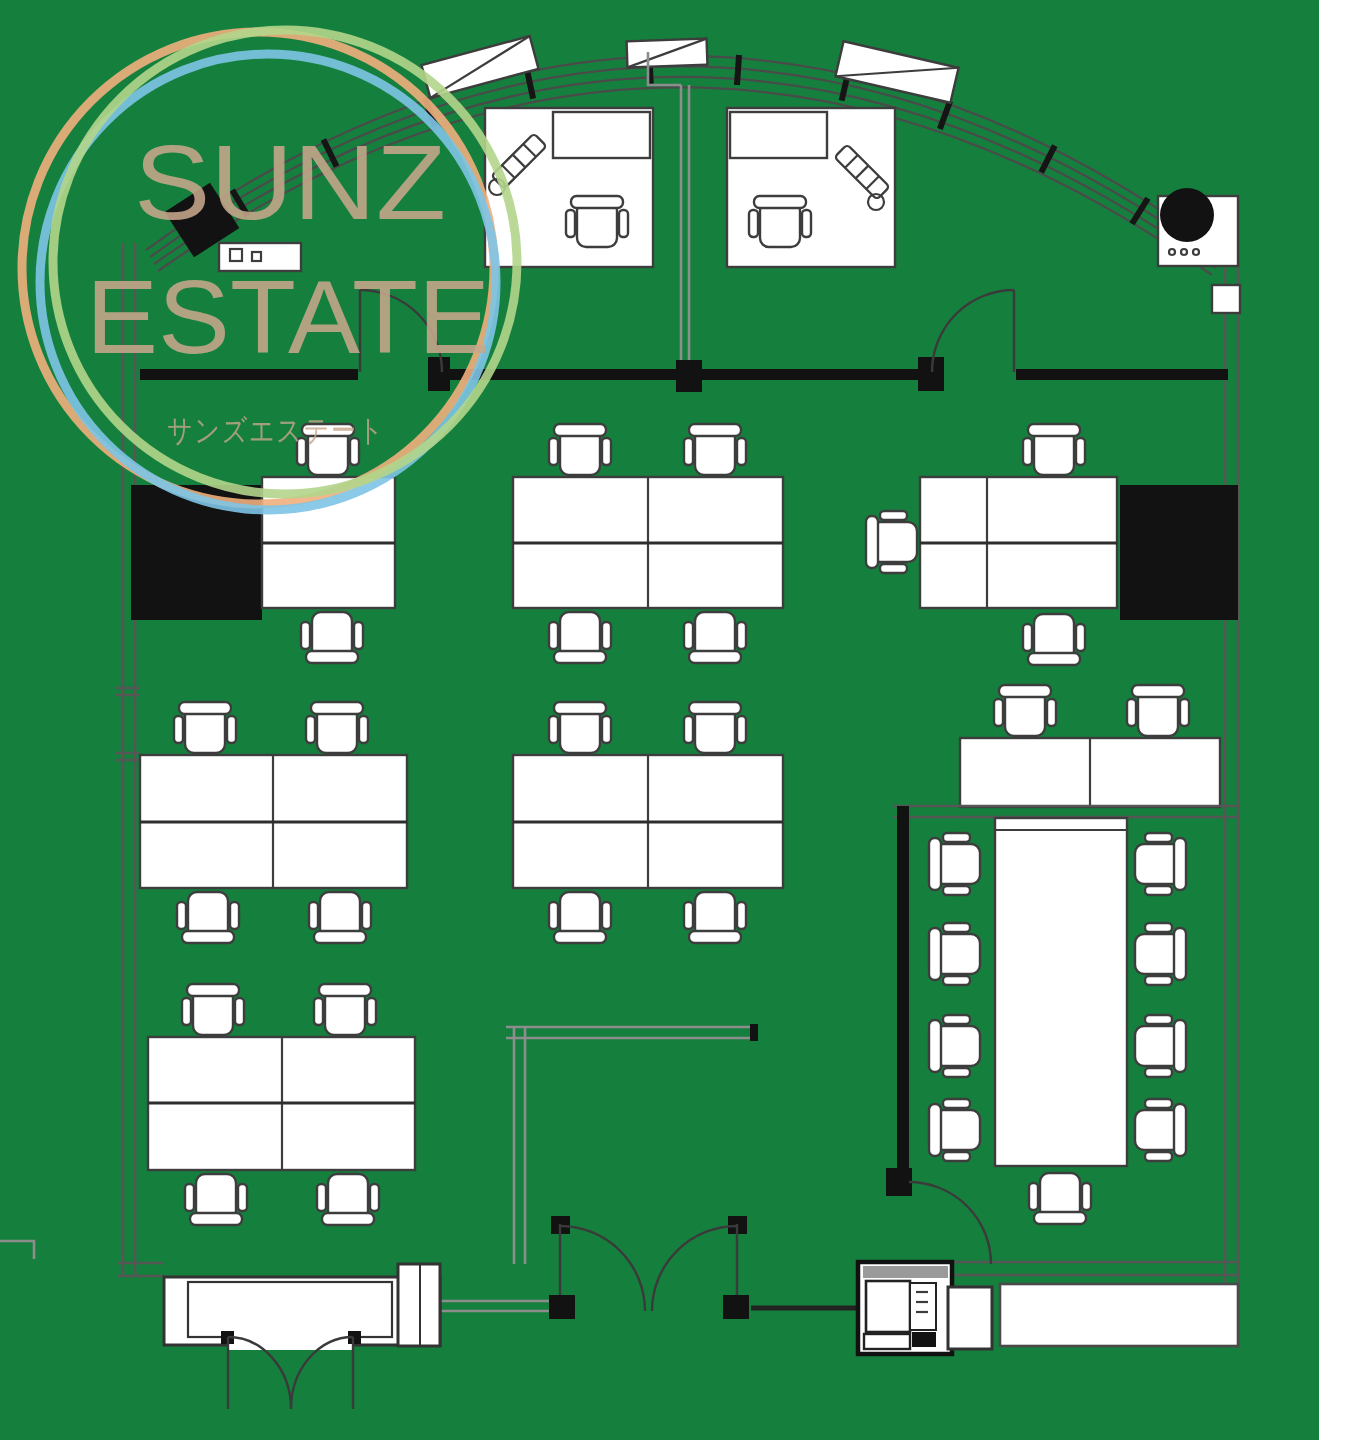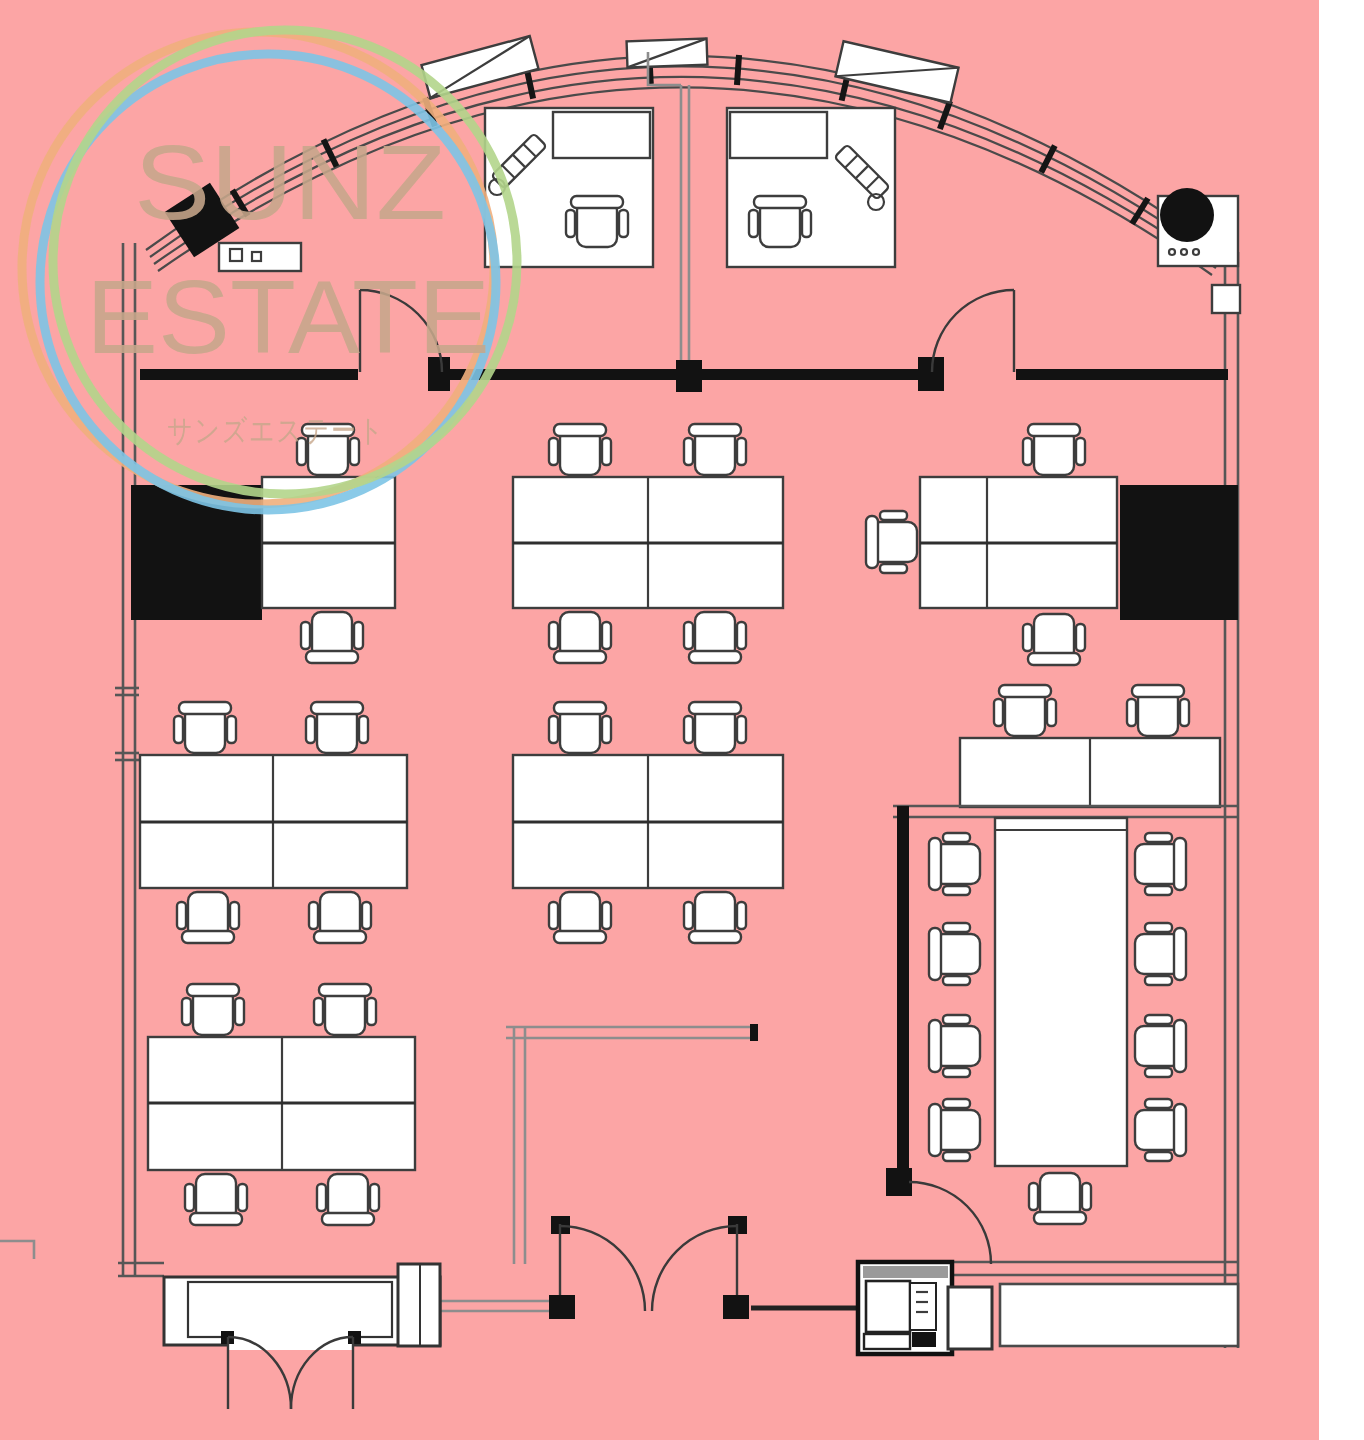--- a/index.html
+++ b/index.html
@@ -1,16 +1,16 @@
 <!DOCTYPE html>
 <html><head>
 <meta charset="utf-8">
 <style>
   html,body{margin:0;padding:0;background:#ffffff;}
-  #stage{position:relative;width:1319px;height:1440px;background:#fca5a5;overflow:hidden;
+  #stage{position:relative;width:1319px;height:1440px;background:#15803d;overflow:hidden;
          font-family:"Liberation Sans",sans-serif;}
   svg{position:absolute;left:0;top:0;}
   .ln  {stroke:#4a4a4a;stroke-width:2.2;fill:none;}
   .w   {stroke:#565656;stroke-width:2.6;fill:none;}
   .wg  {stroke:#8d8d8d;stroke-width:2.6;fill:none;}
   .hv  {fill:#121212;stroke:none;}
   .fur {fill:#ffffff;stroke:#3d3d3d;stroke-width:2.4;}
   .furl{stroke:#3d3d3d;stroke-width:2.2;fill:none;}
   .mid {stroke:#2e2e2e;stroke-width:3;fill:none;}
   .wh  {fill:#ffffff;stroke:none;}

